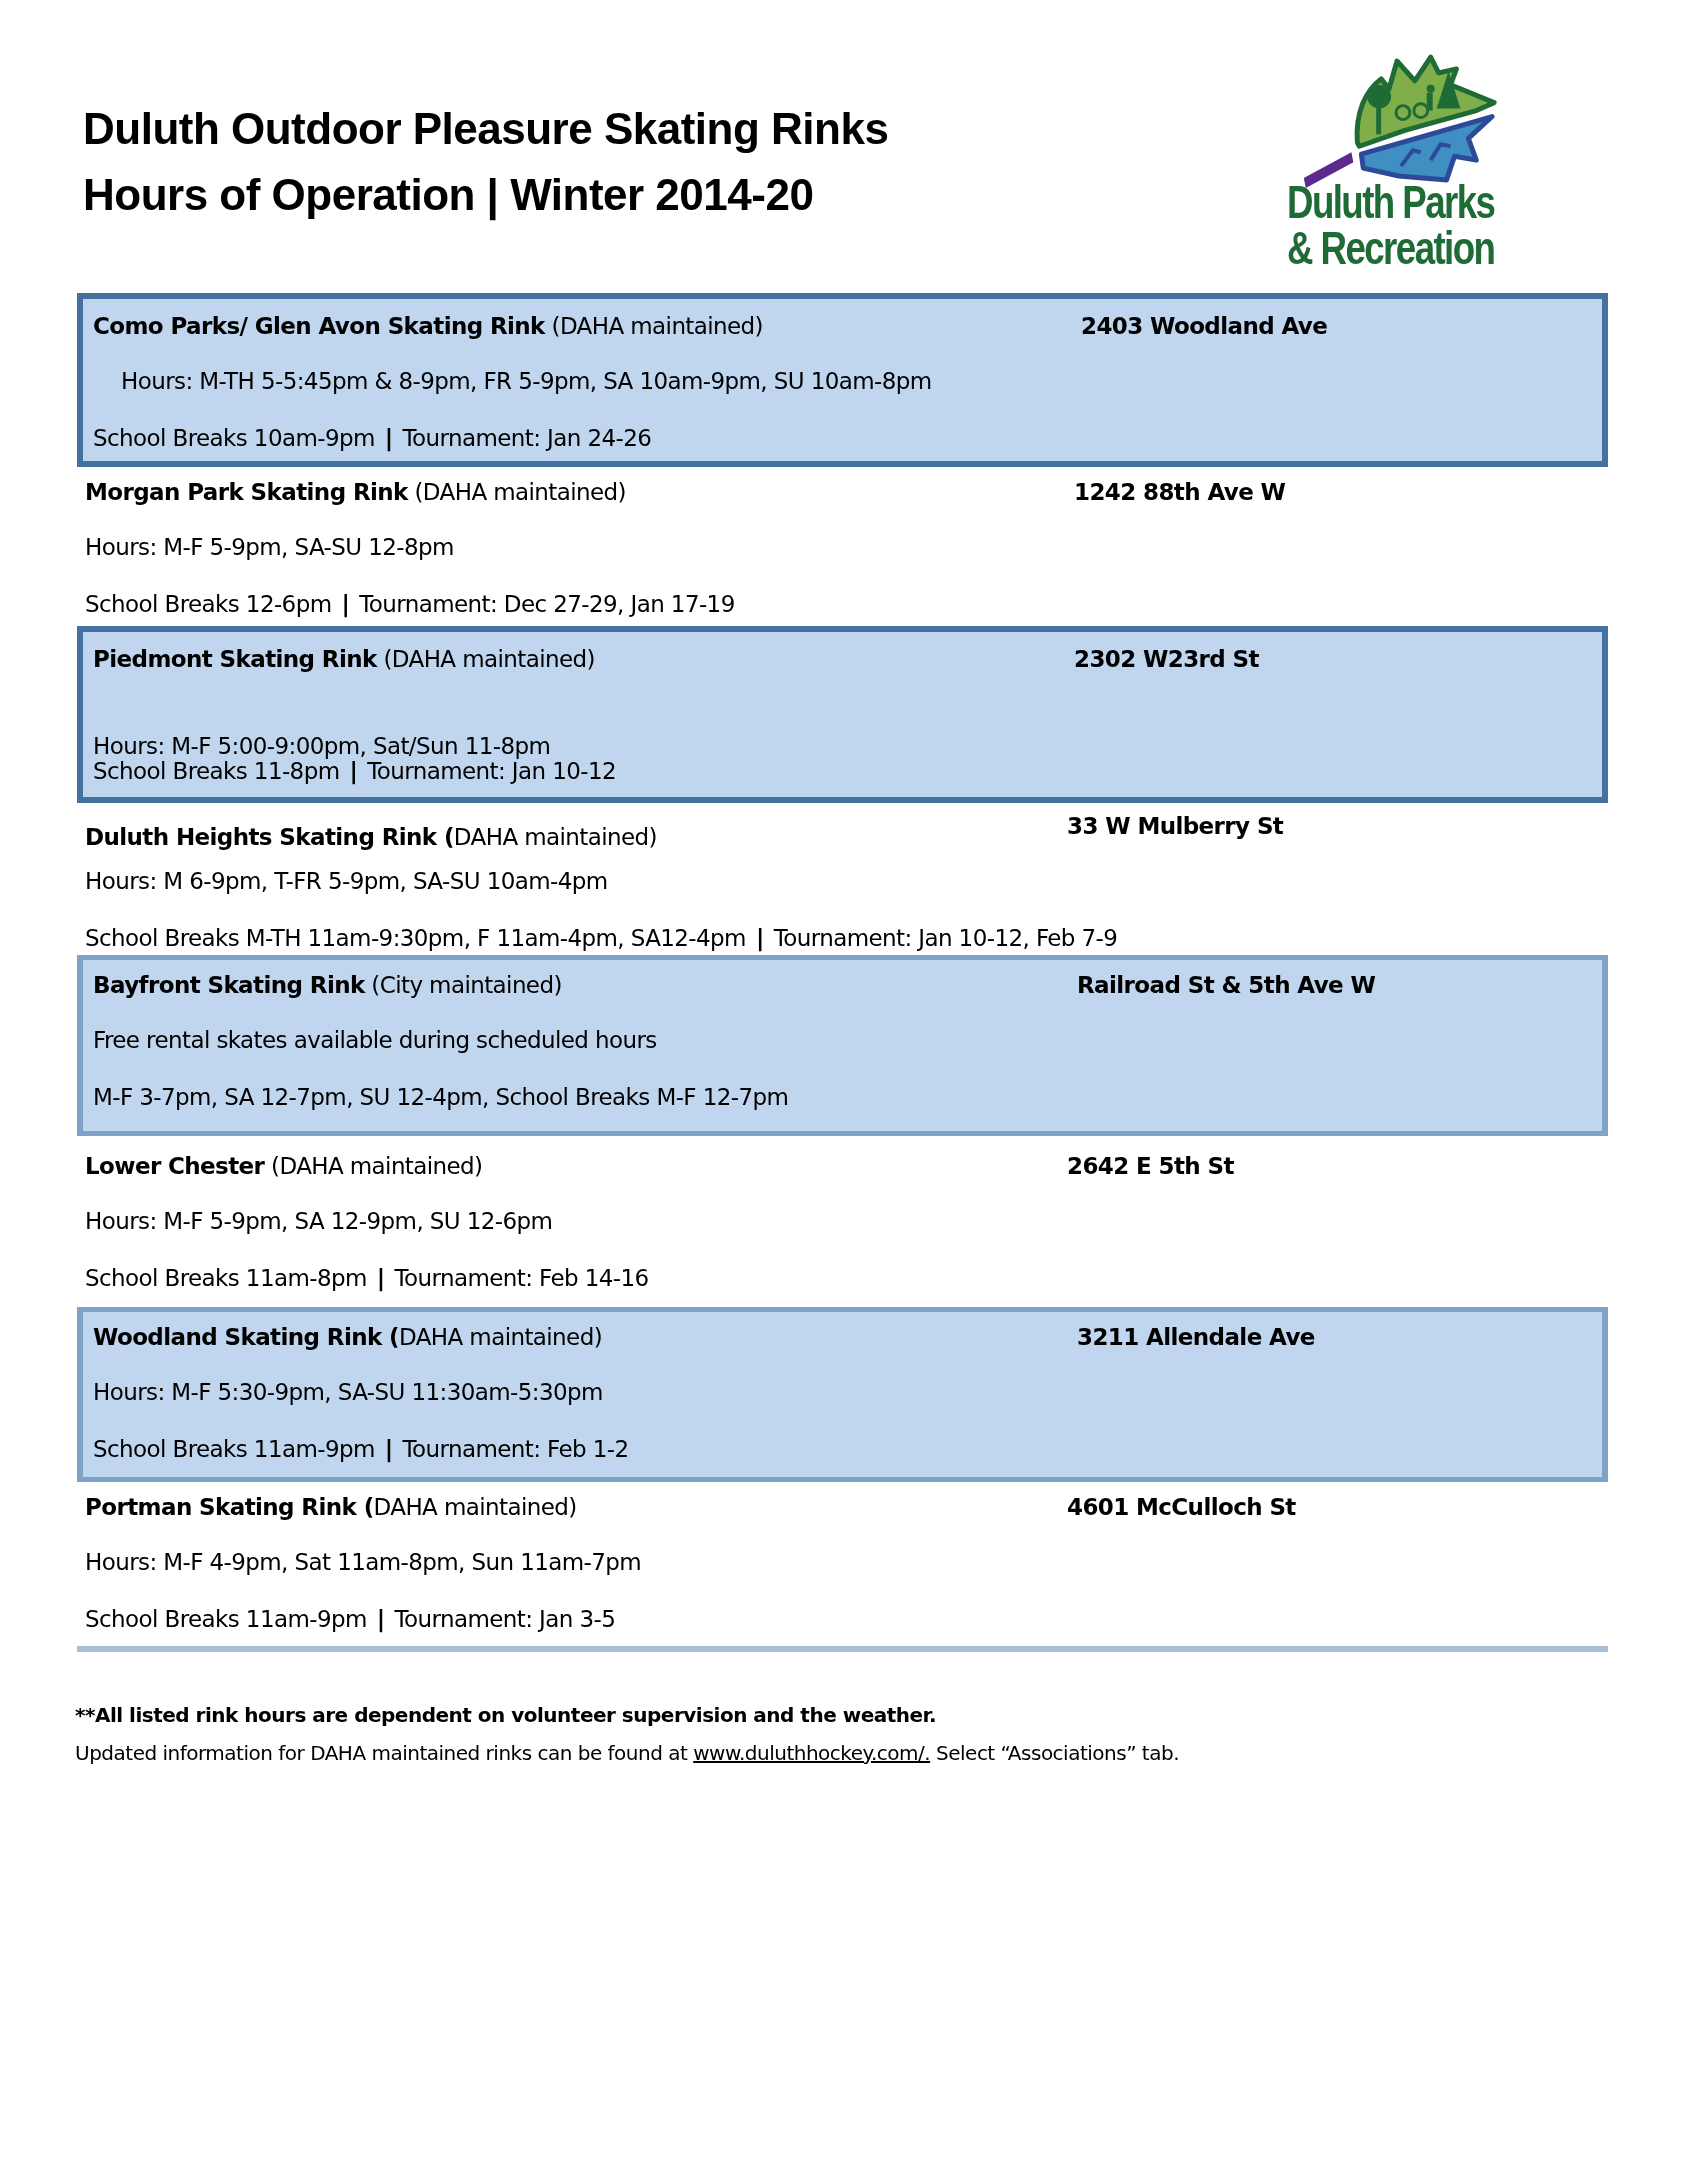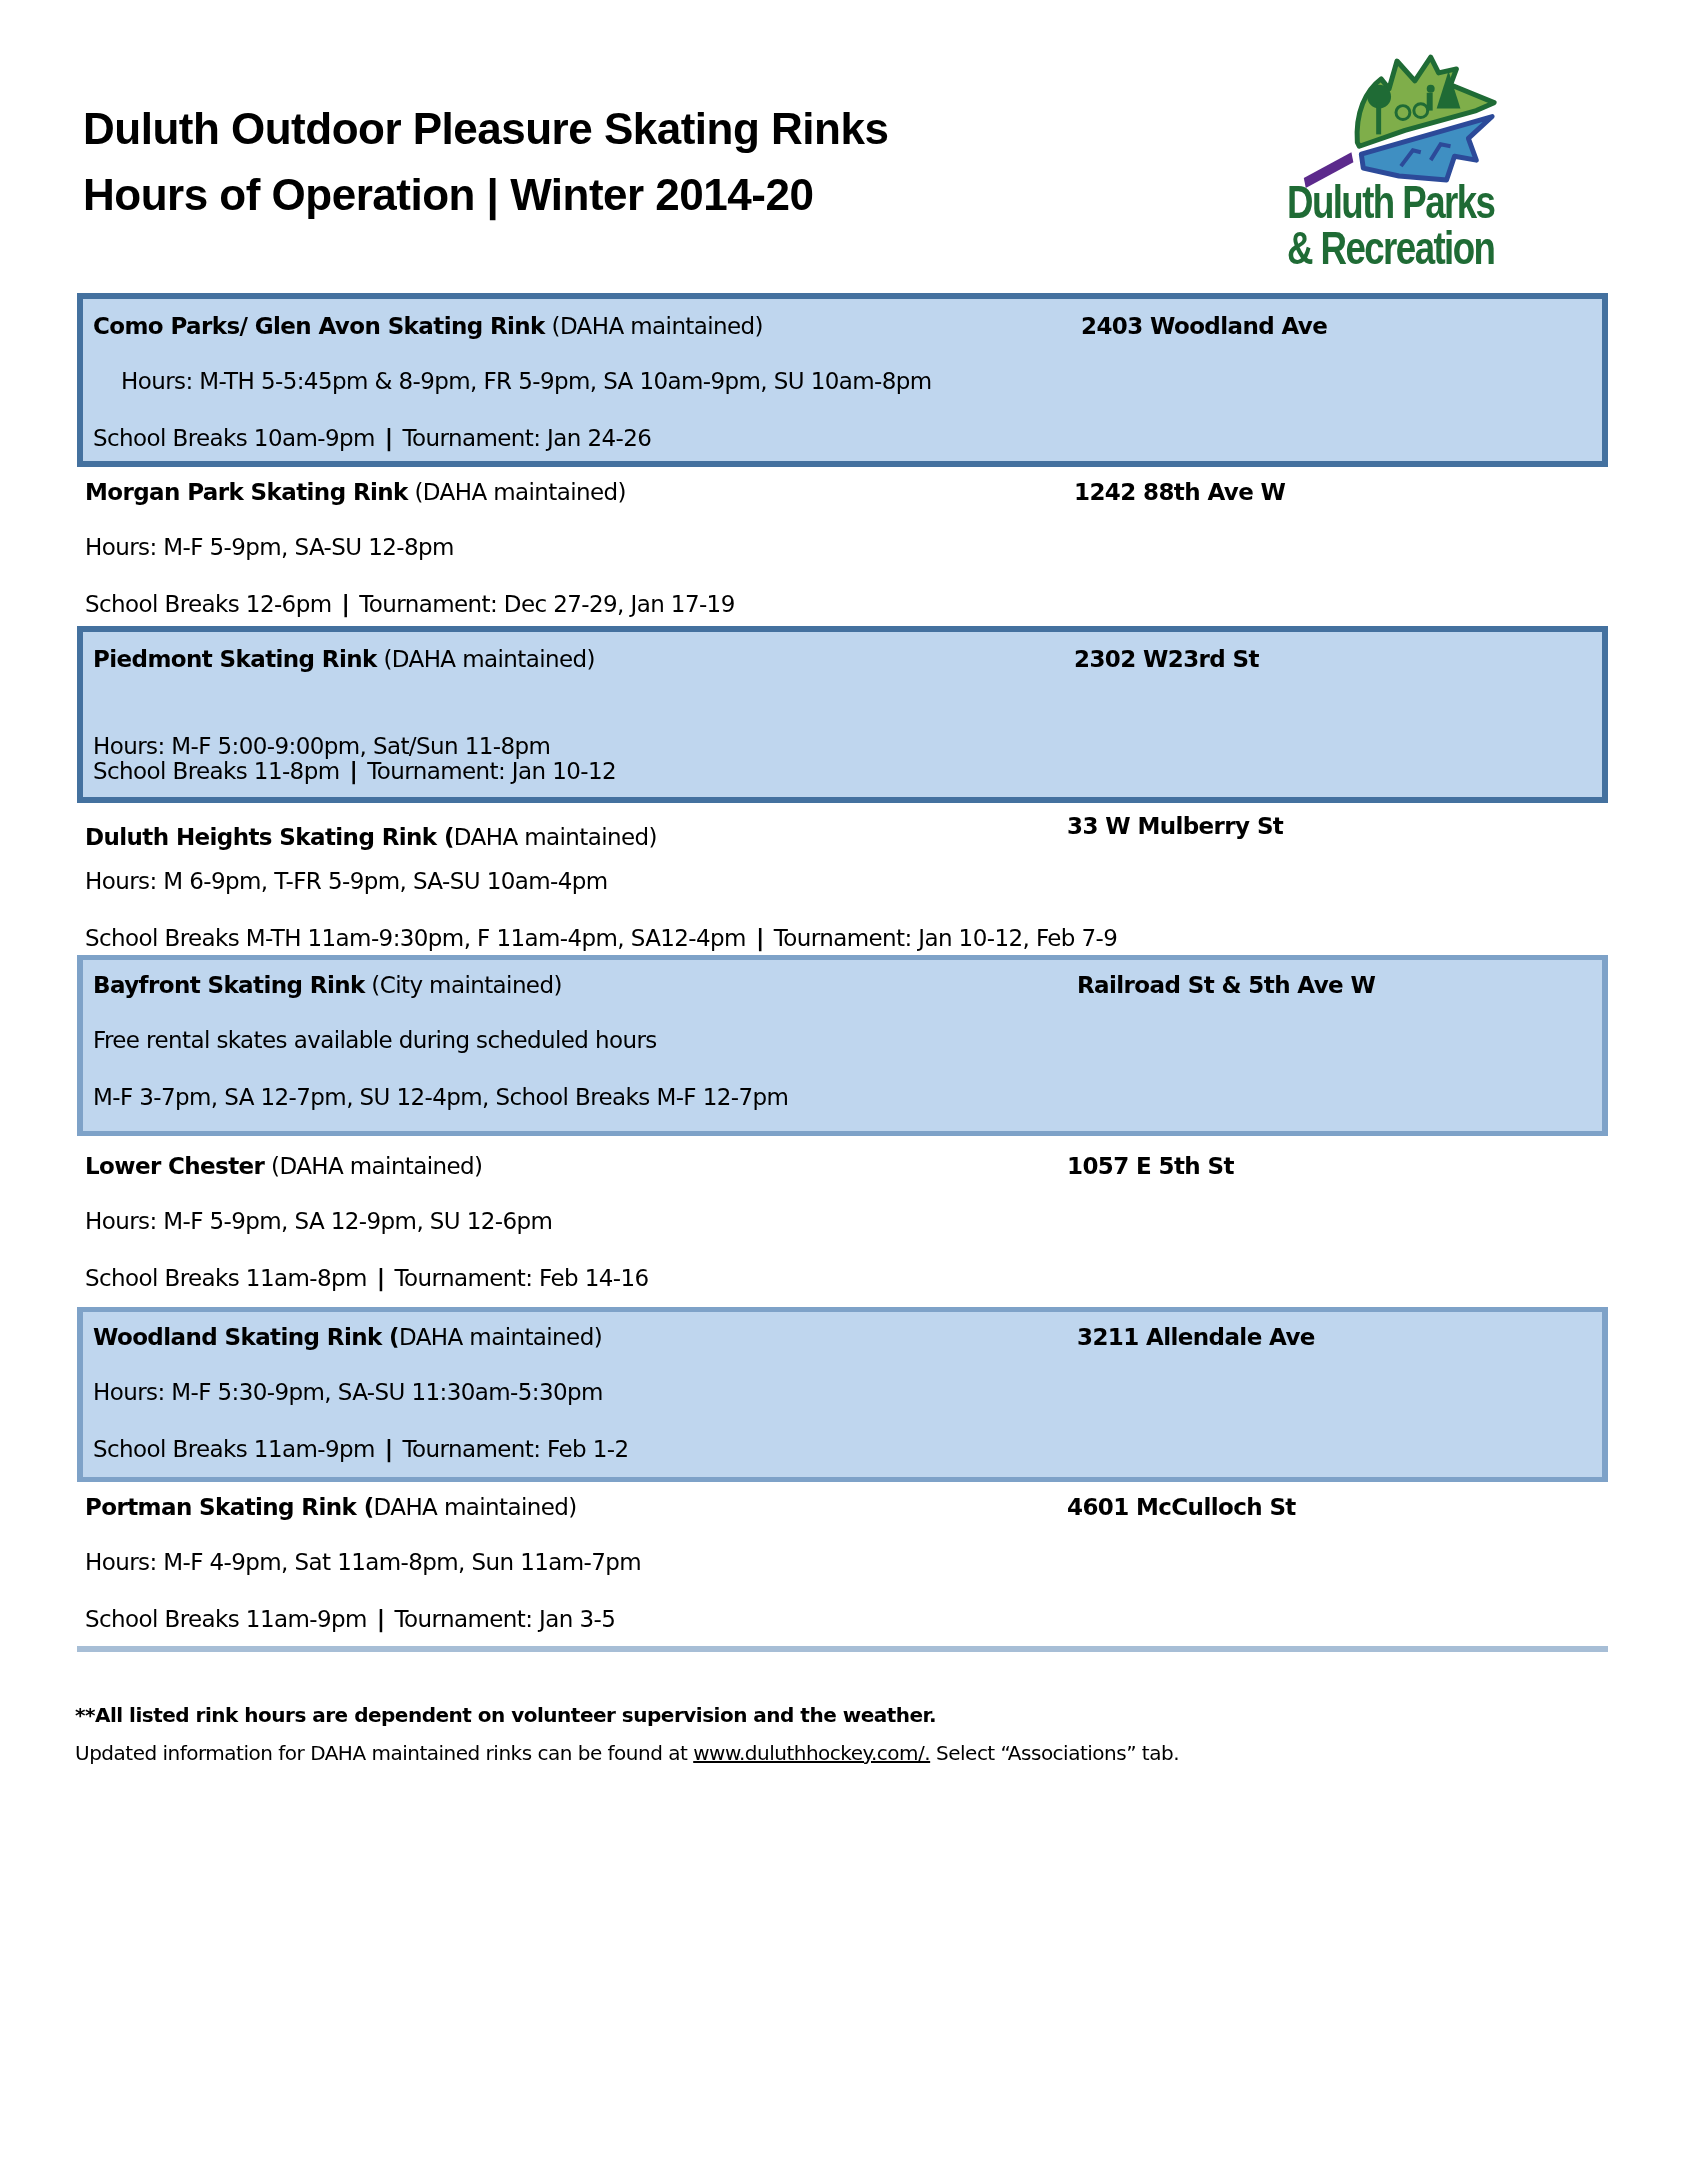--- a/index.html
+++ b/index.html
@@ -115,21 +115,21 @@
   </div>
   <div class="addr" style="left:994px;top:14px;">Railroad St &amp; 5th Ave W</div>
   <div class="row" style="left:10px;top:69px;">Free rental skates available during scheduled hours</div>
   <div class="row" style="left:10px;top:126px;">M-F 3-7pm, SA 12-7pm, SU 12-4pm, School Breaks M-F 12-7pm</div>
 </div>
 
 <div class="block plain" style="top:1137px;height:170px;">
   <div class="row" style="left:8px;top:18px;">
     <b>Lower Chester</b><span> (DAHA maintained)</span>
   </div>
-  <div class="addr" style="left:990px;top:18px;">1057 E 5th St</div>
+  <div class="addr" style="left:990px;top:18px;">2642 E 5th St</div>
   <div class="row" style="left:8px;top:73px;">Hours: M-F 5-9pm, SA 12-9pm, SU 12-6pm</div>
   <div class="row" style="left:8px;top:130px;">
     <span>School Breaks 11am-8pm</span><span class="sep">|</span><span>Tournament: Feb 14-16</span>
   </div>
 </div>
 
 <div class="block shaded light" style="top:1307px;height:175px;">
   <div class="row" style="left:10px;top:14px;">
     <b>Woodland Skating Rink (</b><span>DAHA maintained)</span>
   </div>

